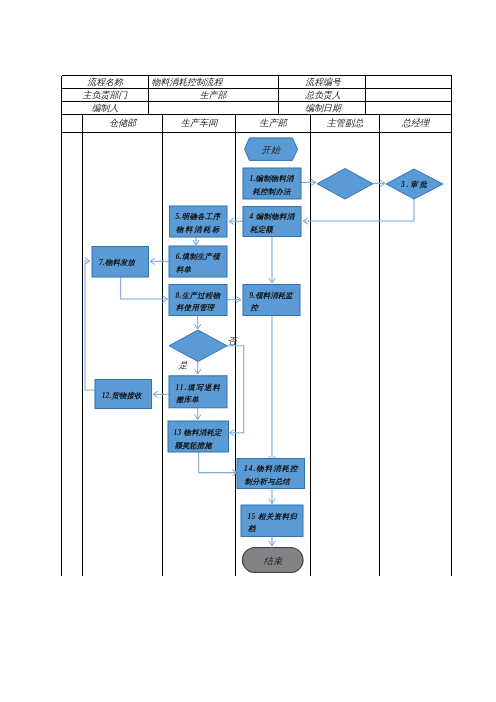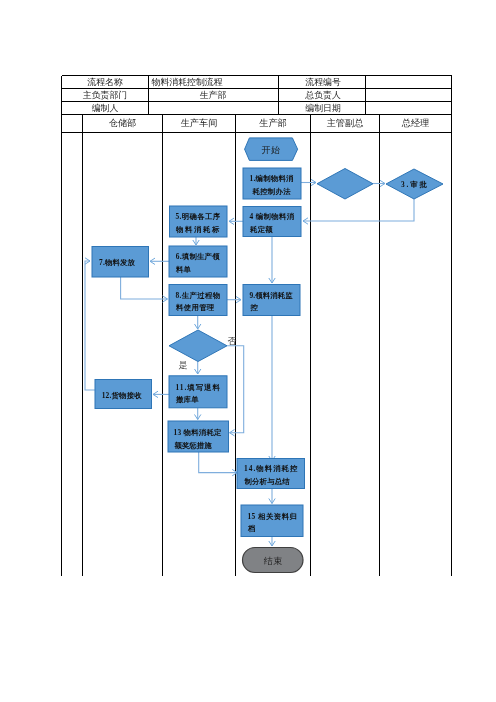--- a/index.html
+++ b/index.html
@@ -1,19 +1,19 @@
 <!DOCTYPE html>
 <html><head>
 <meta charset="utf-8">
 <style>
   html,body{margin:0;padding:0;background:#ffffff;}
   body{width:496px;height:702px;position:relative;
        font-family:"Liberation Serif",serif;
        -webkit-font-smoothing:antialiased;}
-  #sheet{position:absolute;left:0;top:0;width:496px;height:702px;}
+  #sheet{position:absolute;left:0;top:0;width:496px;height:702px;font-style:italic;}
   svg{display:block;}
   .bt{font-size:7.4px;font-weight:600;fill:#111111;}
   text{font-family:"Liberation Serif",serif;}
 </style>
 </head>
 <body>
 
 <div id="sheet">
 <svg id="chart" width="496" height="702" viewBox="0 0 496 702" xmlns="http://www.w3.org/2000/svg">
   <defs>

